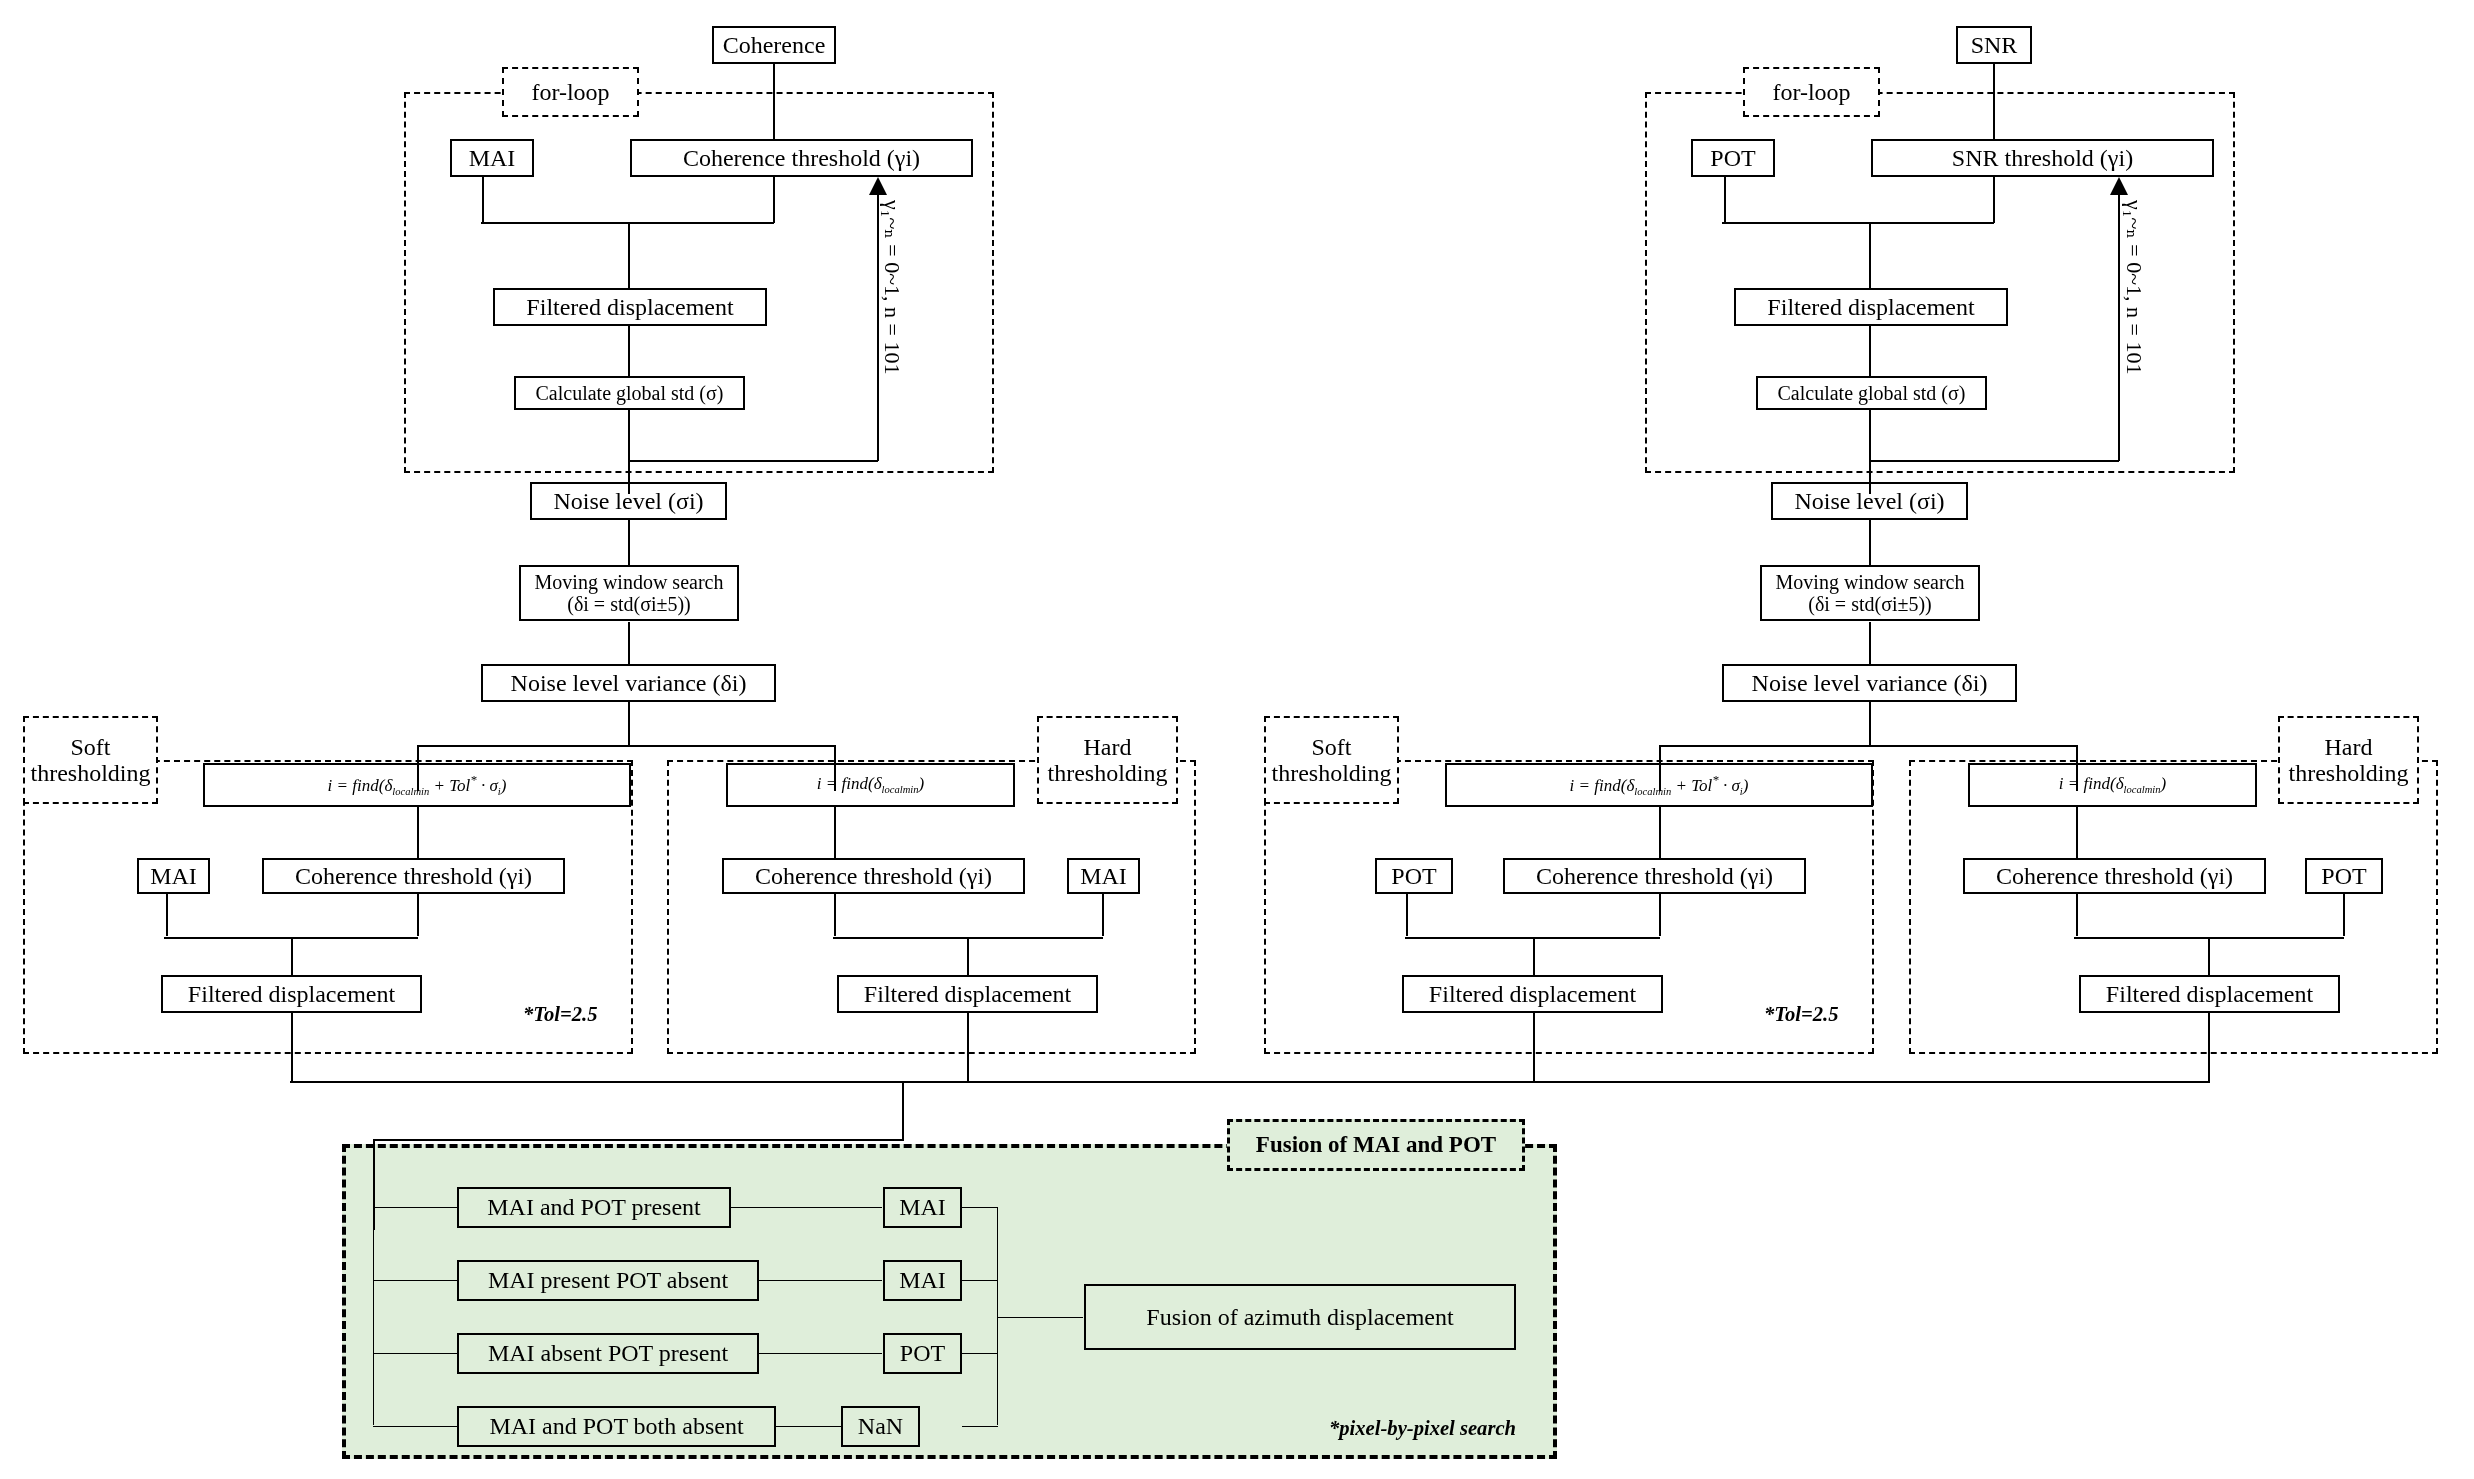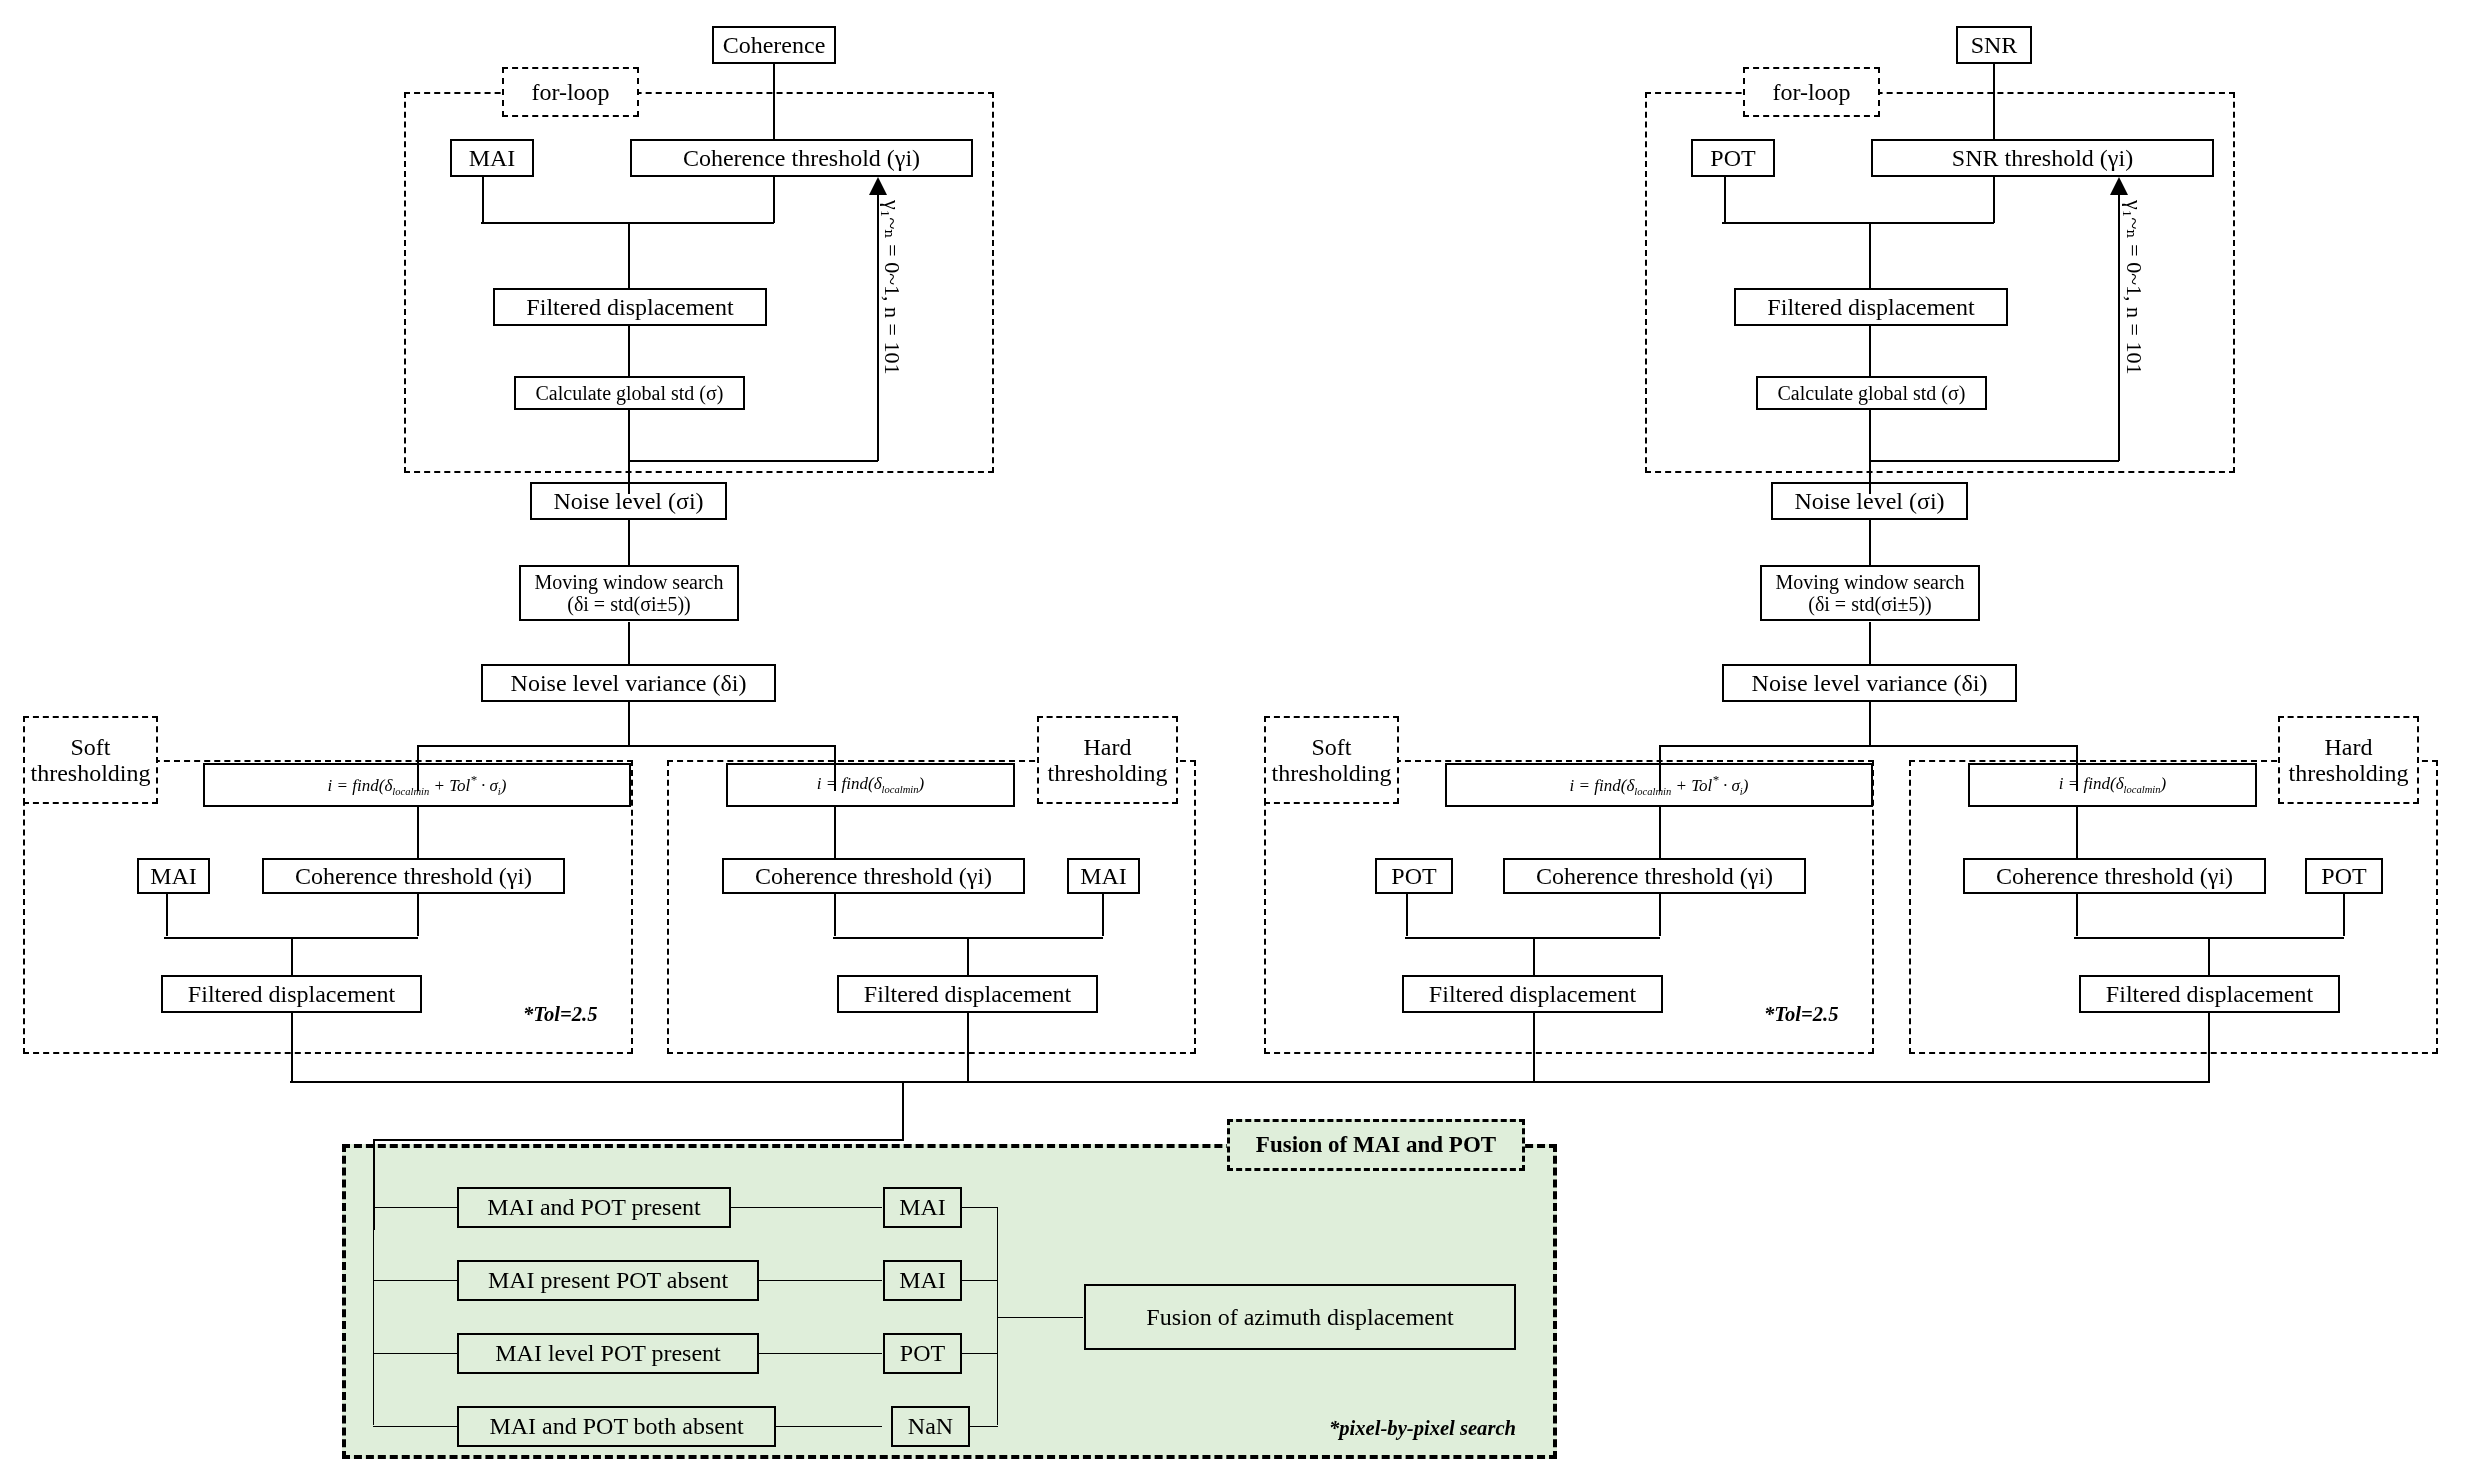--- a/index.html
+++ b/index.html
@@ -227,29 +227,29 @@
   <div class="gbox" style="left:883px;top:1187px;width:79px;height:41px;">MAI</div>
   <div class="hthin" style="left:962px;top:1207px;width:36px;"></div>
 
   <div class="hthin" style="left:373px;top:1280px;width:85px;"></div>
   <div class="gbox" style="left:457px;top:1260px;width:302px;height:41px;">MAI present POT absent</div>
   <div class="hthin" style="left:758px;top:1280px;width:124px;"></div>
   <div class="gbox" style="left:883px;top:1260px;width:79px;height:41px;">MAI</div>
   <div class="hthin" style="left:962px;top:1280px;width:36px;"></div>
 
   <div class="hthin" style="left:373px;top:1353px;width:85px;"></div>
-  <div class="gbox" style="left:457px;top:1333px;width:302px;height:41px;">MAI level POT present</div>
+  <div class="gbox" style="left:457px;top:1333px;width:302px;height:41px;">MAI absent POT present</div>
   <div class="hthin" style="left:758px;top:1353px;width:124px;"></div>
   <div class="gbox" style="left:883px;top:1333px;width:79px;height:41px;">POT</div>
   <div class="hthin" style="left:962px;top:1353px;width:36px;"></div>
 
   <div class="hthin" style="left:373px;top:1426px;width:85px;"></div>
   <div class="gbox" style="left:457px;top:1406px;width:319px;height:41px;">MAI and POT both absent</div>
   <div class="hthin" style="left:775px;top:1426px;width:107px;"></div>
-  <div class="gbox" style="left:891px;top:1406px;width:79px;height:41px;">NaN</div>
+  <div class="gbox" style="left:841px;top:1406px;width:79px;height:41px;">NaN</div>
   <div class="hthin" style="left:962px;top:1426px;width:36px;"></div>
 
   <div class="vthin" style="left:997px;top:1207px;height:218px;"></div>
   <div class="hthin" style="left:997px;top:1317px;width:86px;"></div>
   <div class="gbox" style="left:1084px;top:1284px;width:432px;height:66px;">Fusion of azimuth displacement</div>
 
   <div class="note" style="left:1329px;top:1417px;">*pixel-by-pixel search</div>
 
 </div>
 

